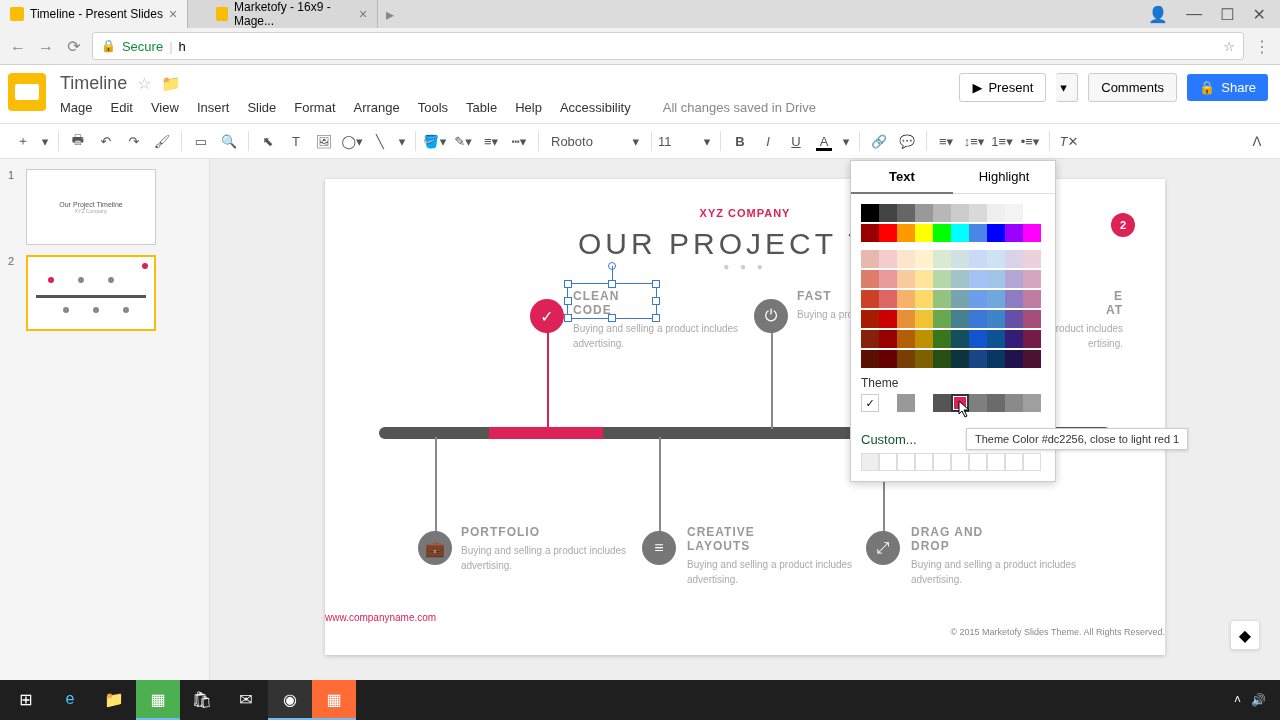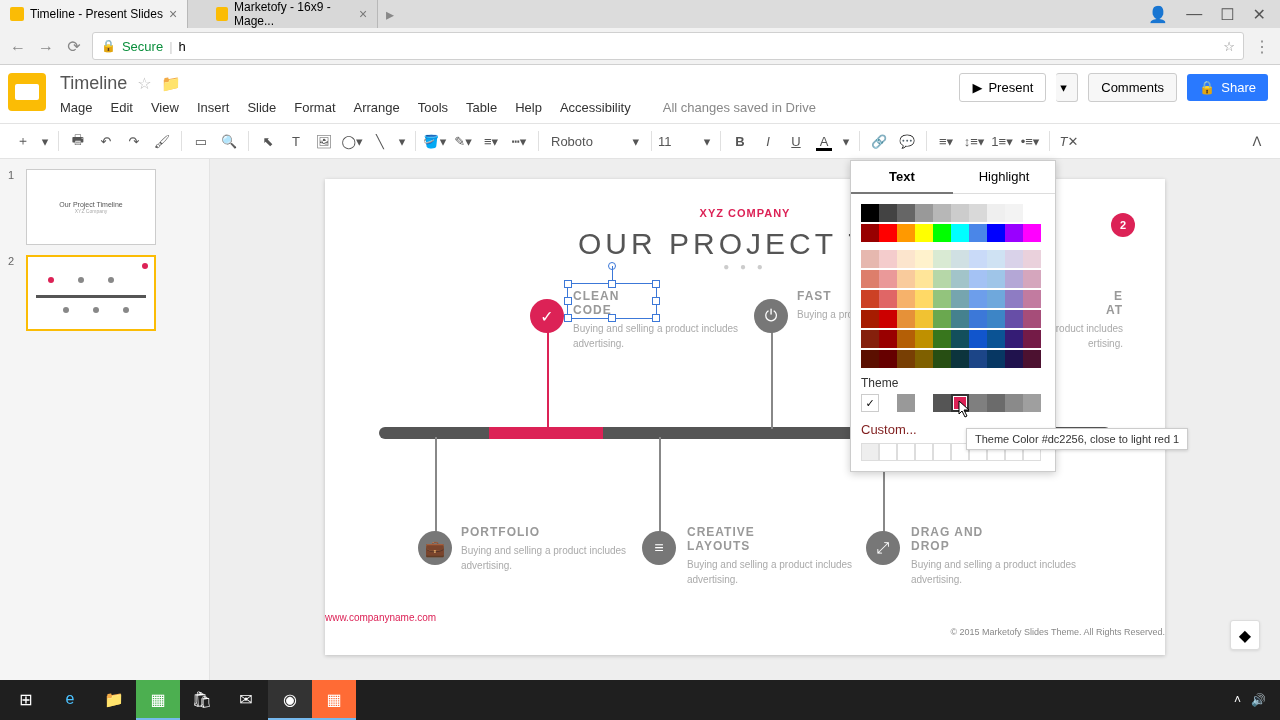--- a/index.html
+++ b/index.html
@@ -87,21 +87,21 @@
 .color-popup { position: absolute; top: 160px; left: 850px; width: 206px; background: #fff; border: 1px solid #ccc; box-shadow: 0 2px 8px rgba(0,0,0,0.2); z-index: 50; }
 .cp-tabs { display: flex; }
 .cp-tab { flex: 1; text-align: center; padding: 8px 0; font-size: 13px; border-bottom: 1px solid #ddd; }
 .cp-tab.active { font-weight: bold; border-bottom: 2px solid #777; }
 .cp-body { padding: 10px; }
 .cp-sw { width: 18px; height: 18px; }
 .cp-row { display: flex; margin-bottom: 2px; }
 .cp-label { font-size: 12px; color: #333; margin: 8px 0 4px 0; }
 .cp-theme-sw { width: 18px; height: 18px; }
 .cp-theme-sw.selected { border: 2px solid #333; box-shadow: 0 0 0 1px #fff inset; }
-.cp-custom { font-size: 13px; color: #7f1d1d; margin-top: 10px; }
+.cp-custom { font-size: 13px; color: #14532d; margin-top: 20px; }
 .cp-custom-row { display: flex; gap: 0; margin-top: 6px; }
 .cp-custom-sw { width: 18px; height: 18px; border: 1px solid #ddd; background: #fff; }
 .cp-custom-sw:first-child { background: #eee; }
 
 .tooltip { position: absolute; background: #fff; border: 1px solid #ccc; padding: 4px 8px; font-size: 11px; color: #333; box-shadow: 0 1px 3px rgba(0,0,0,0.15); z-index: 60; white-space: nowrap; }
 .cursor { position: absolute; width: 16px; height: 16px; z-index: 70; }
 
 
 .taskbar { position: absolute; bottom: 0; left: 0; right: 0; height: 40px; background: #1f1f1f; display: flex; align-items: center; padding: 0 4px; }
 .task-icon { width: 44px; height: 40px; display: flex; align-items: center; justify-content: center; color: #fff; font-size: 16px; border-bottom: 2px solid transparent; }

